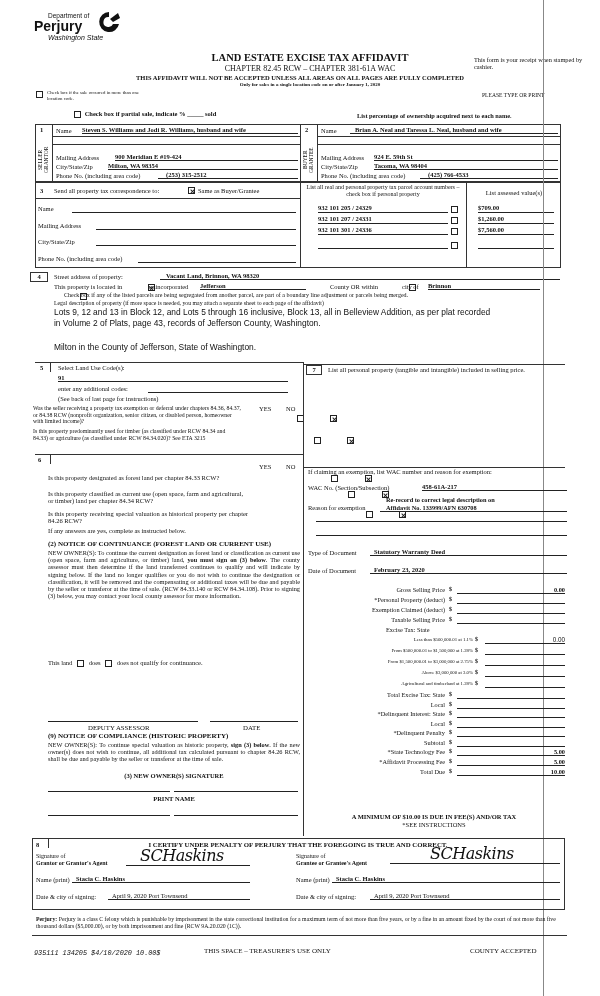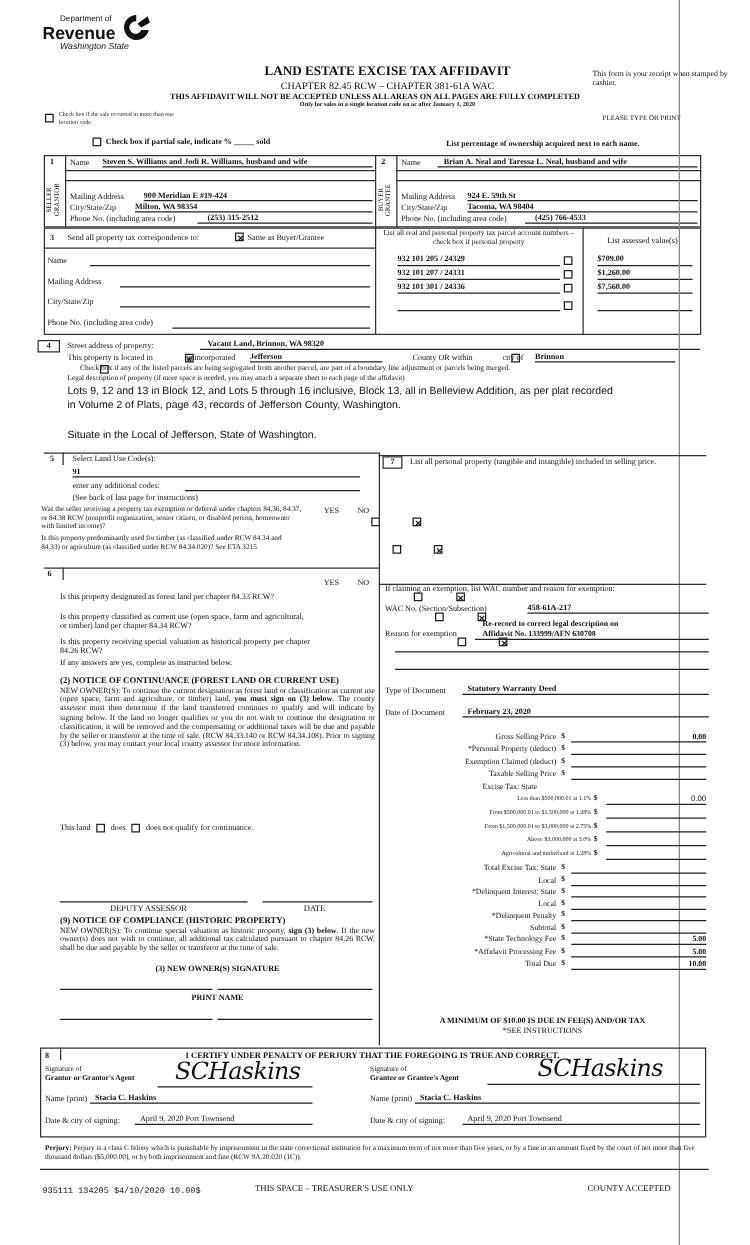--- a/index.html
+++ b/index.html
@@ -10,35 +10,35 @@
   .chk { display: inline-block; width: 7px; height: 7px; border: 0.8px solid #222; vertical-align: middle; position: relative; background:#fff; }
   .chk.x::before, .chk.x::after { content: ""; position: absolute; left: 0.5px; top: 2.6px; width: 5px; height: 0.8px; background: #222; }
   .chk.x::before { transform: rotate(45deg); }
   .chk.x::after { transform: rotate(-45deg); }
   .box { border: 0.8px solid #333; }
   .vline { position: absolute; width: 0.8px; background: #333; }
   .hline { position: absolute; height: 0.8px; background: #333; }
   .secnum { font-weight: bold; font-size: 6.5px; }
   .val { font-weight: bold; font-size: 6.5px; }
   .sans { font-family: "Liberation Sans", sans-serif; }
-  .mono { font-family: "Liberation Mono", monospace; }
+  .mono { font-family: "Liberation Mono", monospace; font-style: italic; }
   .right { text-align: right; }
   .center { text-align: center; }
-  .sig { font-family: "DejaVu Serif", serif; font-style: italic; font-size: 19px; font-weight: normal; letter-spacing: -0.5px; }
+  .sig { font-family: "DejaVu Serif", serif; font-style: italic; font-size: 16px; font-weight: normal; letter-spacing: -0.5px; }
   .vert { writing-mode: vertical-rl; transform: rotate(180deg); font-size: 6.5px; text-align: center; }
 </style>
 </head>
 <body>
 
 
 
 
 <div class="abs" style="left:34px;top:10px;width:90px;height:36px;">
   <div class="abs sans" style="left:14px;top:2px;font-size:6.5px;">Department of</div>
-  <div class="abs sans b" style="left:0px;top:8px;font-size:14px;">Revenue</div>
+  <div class="abs sans b" style="left:0px;top:8px;font-size:14px;">Perjury</div>
   <div class="abs sans" style="left:14px;top:24px;font-size:7px;font-style:italic;">Washington State</div>
   <svg class="abs" style="left:62px;top:0px;" width="26" height="24" viewBox="0 0 26 24">
     <path d="M13 2 A10 10 0 1 0 23 14 L17 14 A5 5 0 1 1 13 7 Z" fill="#111"></path>
     <path d="M14 9 L22 3 L24 8 L17 12 Z" fill="#111"></path>
   </svg>
 </div>
 
 <div class="abs b center" style="left:160px;top:52px;width:300px;font-size:10.5px;">LAND ESTATE EXCISE TAX AFFIDAVIT</div>
 <div class="abs center" style="left:160px;top:64px;width:300px;font-size:8px;">CHAPTER 82.45 RCW – CHAPTER 381-61A WAC</div>
 <div class="abs b center" style="left:90px;top:74px;width:420px;font-size:6.5px;">THIS AFFIDAVIT WILL NOT BE ACCEPTED UNLESS ALL AREAS ON ALL PAGES ARE FULLY COMPLETED</div>
@@ -142,21 +142,21 @@
 <div class="abs line val" style="left:200px;top:282px;width:106px;">Jefferson</div>
 <div class="abs" style="left:330px;top:283px;">County OR within</div>
 <span class="abs chk" style="left:392px;top:283px;"></span>
 <div class="abs" style="left:402px;top:283px;">city of</div>
 <div class="abs line val" style="left:428px;top:282px;width:112px;">Brinnon</div>
 <span class="abs chk" style="left:54px;top:292px;"></span>
 <div class="abs" style="left:64px;top:292px;font-size:6px;">Check box if any of the listed parcels are being segregated from another parcel, are part of a boundary line adjustment or parcels being merged.</div>
 <div class="abs" style="left:54px;top:300px;font-size:5.8px;">Legal description of property (if more space is needed, you may attach a separate sheet to each page of the affidavit)</div>
 <div class="abs sans" style="left:54px;top:308px;font-size:8.4px;">Lots 9, 12 and 13 in Block 12, and Lots 5 through 16 inclusive, Block 13, all in Belleview Addition, as per plat recorded</div>
 <div class="abs sans" style="left:54px;top:319px;font-size:8.4px;">in Volume 2 of Plats, page 43, records of Jefferson County, Washington.</div>
-<div class="abs sans" style="left:54px;top:343px;font-size:8.4px;">Situate in the Local of Jefferson, State of Washington.</div>
+<div class="abs sans" style="left:54px;top:343px;font-size:8.4px;">Milton in the County of Jefferson, State of Washington.</div>
 
 
 <div class="hline" style="left:35px;top:362px;width:268px;"></div>
 <div class="abs secnum" style="left:40px;top:364px;">5</div>
 <div class="vline" style="left:50px;top:362px;height:10px;"></div>
 <div class="abs" style="left:58px;top:364px;">Select Land Use Code(s):</div>
 <div class="abs line val" style="left:58px;top:374px;width:230px;">91</div>
 <div class="abs" style="left:58px;top:385px;">enter any additional codes:</div>
 <div class="abs line" style="left:148px;top:385px;width:140px;height:8px;"></div>
 <div class="abs" style="left:58px;top:395px;">(See back of last page for instructions)</div>

